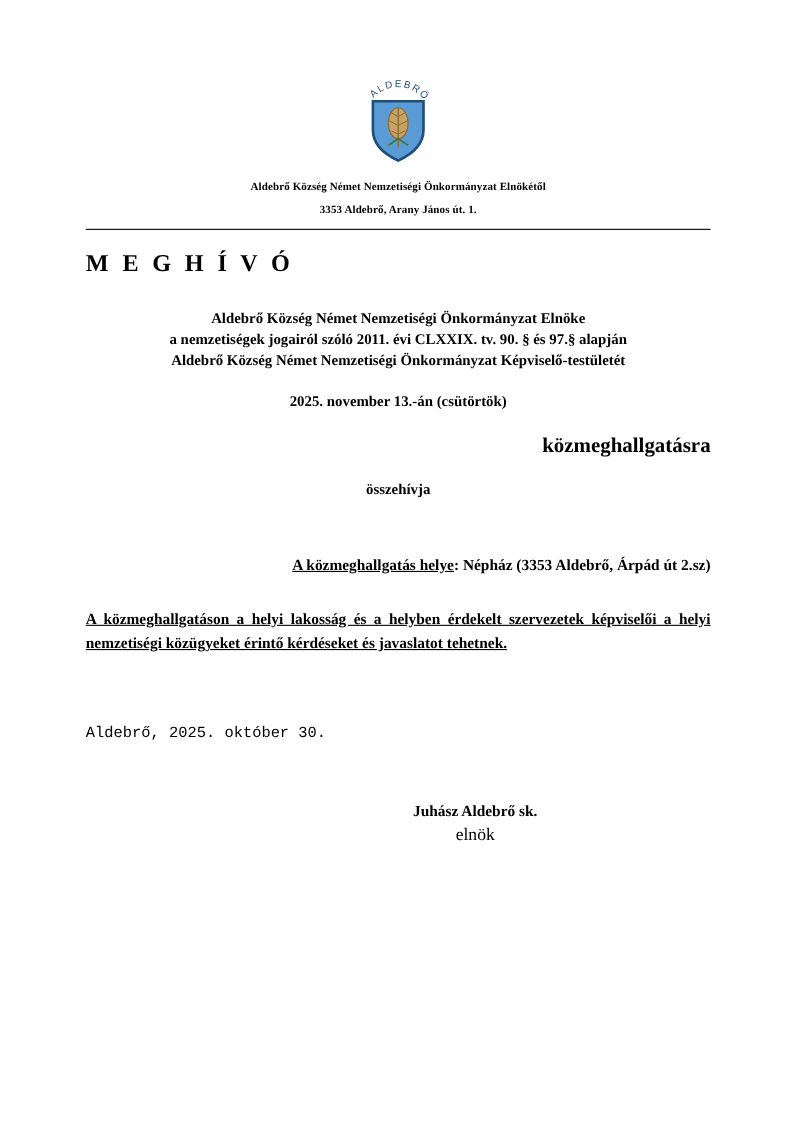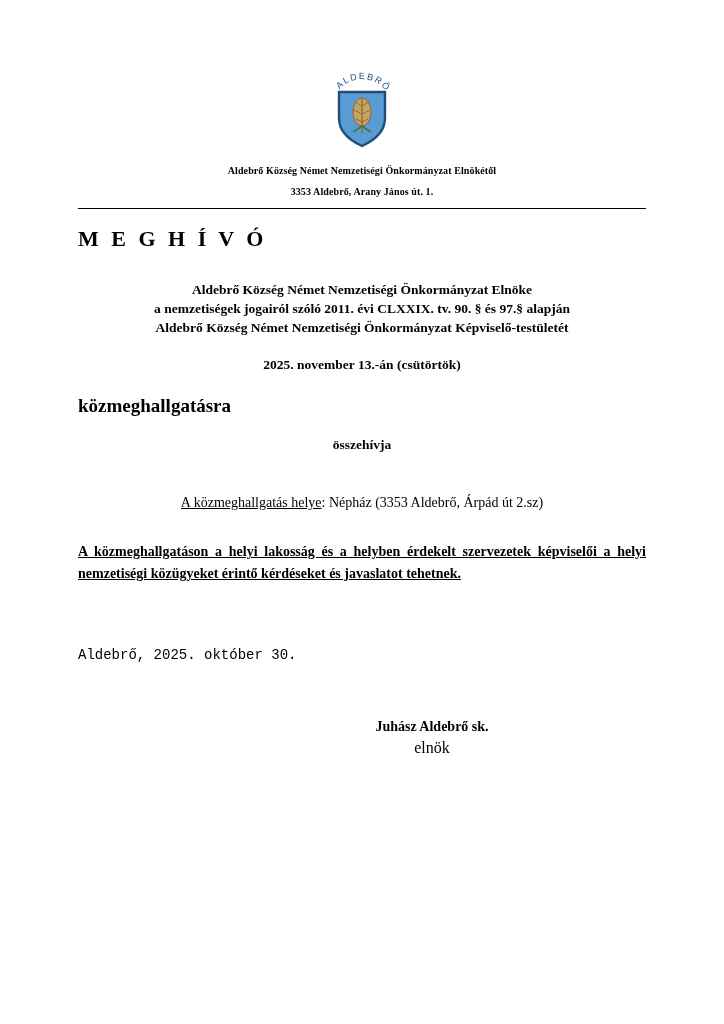--- a/index.html
+++ b/index.html
@@ -78,38 +78,38 @@
   }
   .time {
     margin-top: 18px;
     text-align: center;
     font-weight: bold;
     font-size: 13.5px;
   }
 
   .subject {
     margin-top: 22px;
-    text-align: left;
+    text-align: right;
     font-weight: bold;
     font-size: 19px;
   }
 
   .convene {
     margin-top: 20px;
     text-align: center;
     font-weight: bold;
     font-size: 13.5px;
   }
 
   
   .venue {
-    margin-top: 42px;
-    font-weight: normal;
-    font-size: 14px;
-    text-align: center;
+    margin-top: 54px;
+    font-weight: bold;
+    font-size: 14px;
+    text-align: right;
   }
   .venue .label {
     text-decoration: underline;
   }
 
   
   .body-par {
     margin-top: 30px;
     font-weight: bold;
     font-size: 14px;

